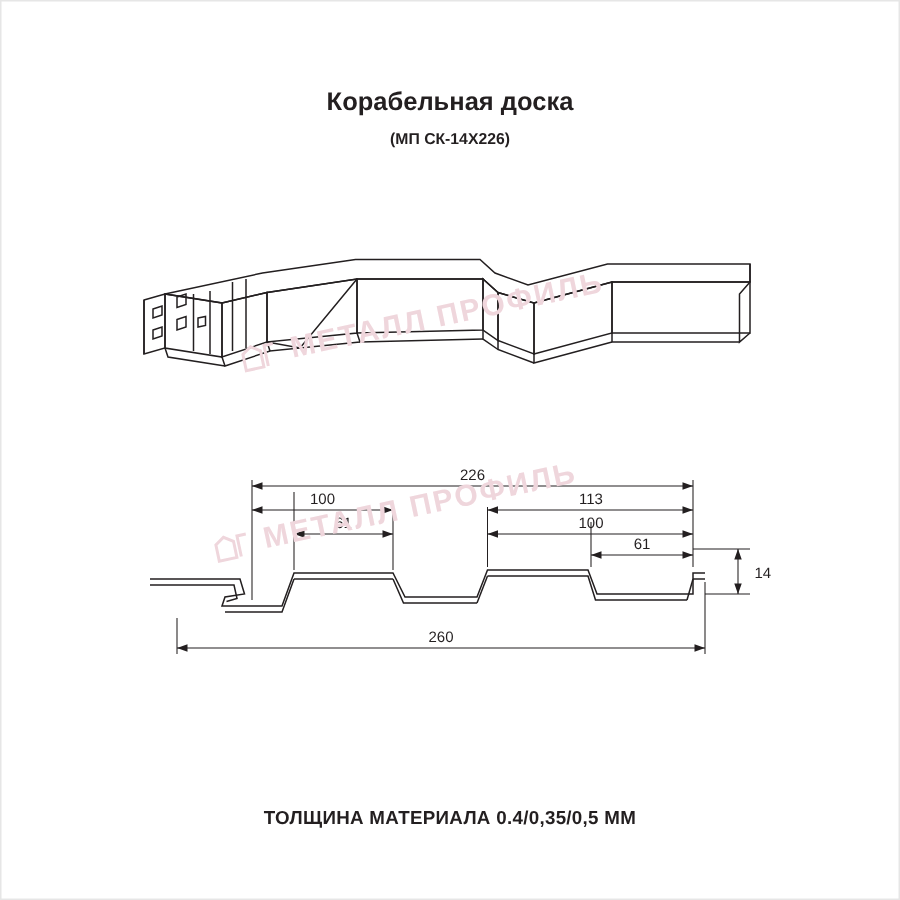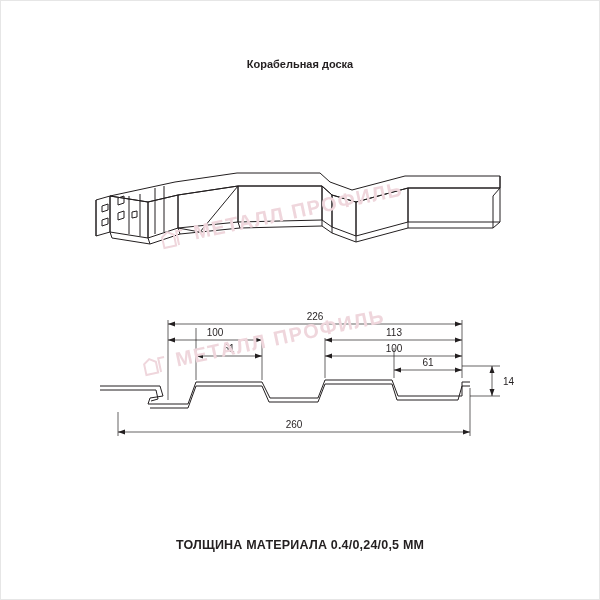--- a/index.html
+++ b/index.html
@@ -37,21 +37,21 @@
     text-align: center;
   }
   .title-main {
     font-size: 27px;
     font-weight: bold;
     letter-spacing: 0.5px;
     line-height: 1.15;
     color: #231f20;
   }
   .title-sub {
-    font-size: 11px;
+    font-size: 17px;
     font-weight: bold;
     margin-top: 10px;
     color: #231f20;
   }
   .title-code {
     font-size: 10.5px;
     font-weight: bold;
     margin-top: 9px;
     color: #231f20;
   }
@@ -107,20 +107,21 @@
 </style>
 </head>
 <body>
 
 <div class="page">
 
   <div class="border-frame"></div>
 
   <div class="titles">
     <div class="title-sub">Корабельная доска</div>
+    <div class="title-code">(МП СК-14Х226)</div>
   </div>
 
   <svg class="art" viewBox="0 0 600 600">
     <g fill="none" stroke="#231f20" stroke-width="1" stroke-linejoin="miter" stroke-linecap="butt">
 
       <g>
 
         <path d="M110,196 L175,182 L237,173 L320,173 L330,182 L352,190 L405,176 L500,176 L500,188 L408,188 L356,202 L332,195 L322,186 L238,186 L178,195 L148,202 Z"></path>
 
         <path d="M110,196 L110,232 L148,238 L148,202 Z"></path>
@@ -244,15 +245,15 @@
 
   <div class="wm wm-2">
     <span class="wm-logo">
       <svg viewBox="0 0 26 20" width="26" height="20">
         <path d="M2,17 L2,6 L8,2 L14,6 L14,17 Z" fill="none" stroke="#efd6dc" stroke-width="2"></path>
         <path d="M17,17 L17,3 L23,3" fill="none" stroke="#efd6dc" stroke-width="2"></path>
       </svg>
     </span><span>МЕТАЛЛ ПРОФИЛЬ</span>
   </div>
 
-  <div class="footer-note">ТОЛЩИНА МАТЕРИАЛА 0.4/0,24/0,5 ММ</div>
+  <div class="footer-note">ТОЛЩИНА МАТЕРИАЛА 0.4/0,35/0,5 ММ</div>
 
 </div>
 
 </body></html>

